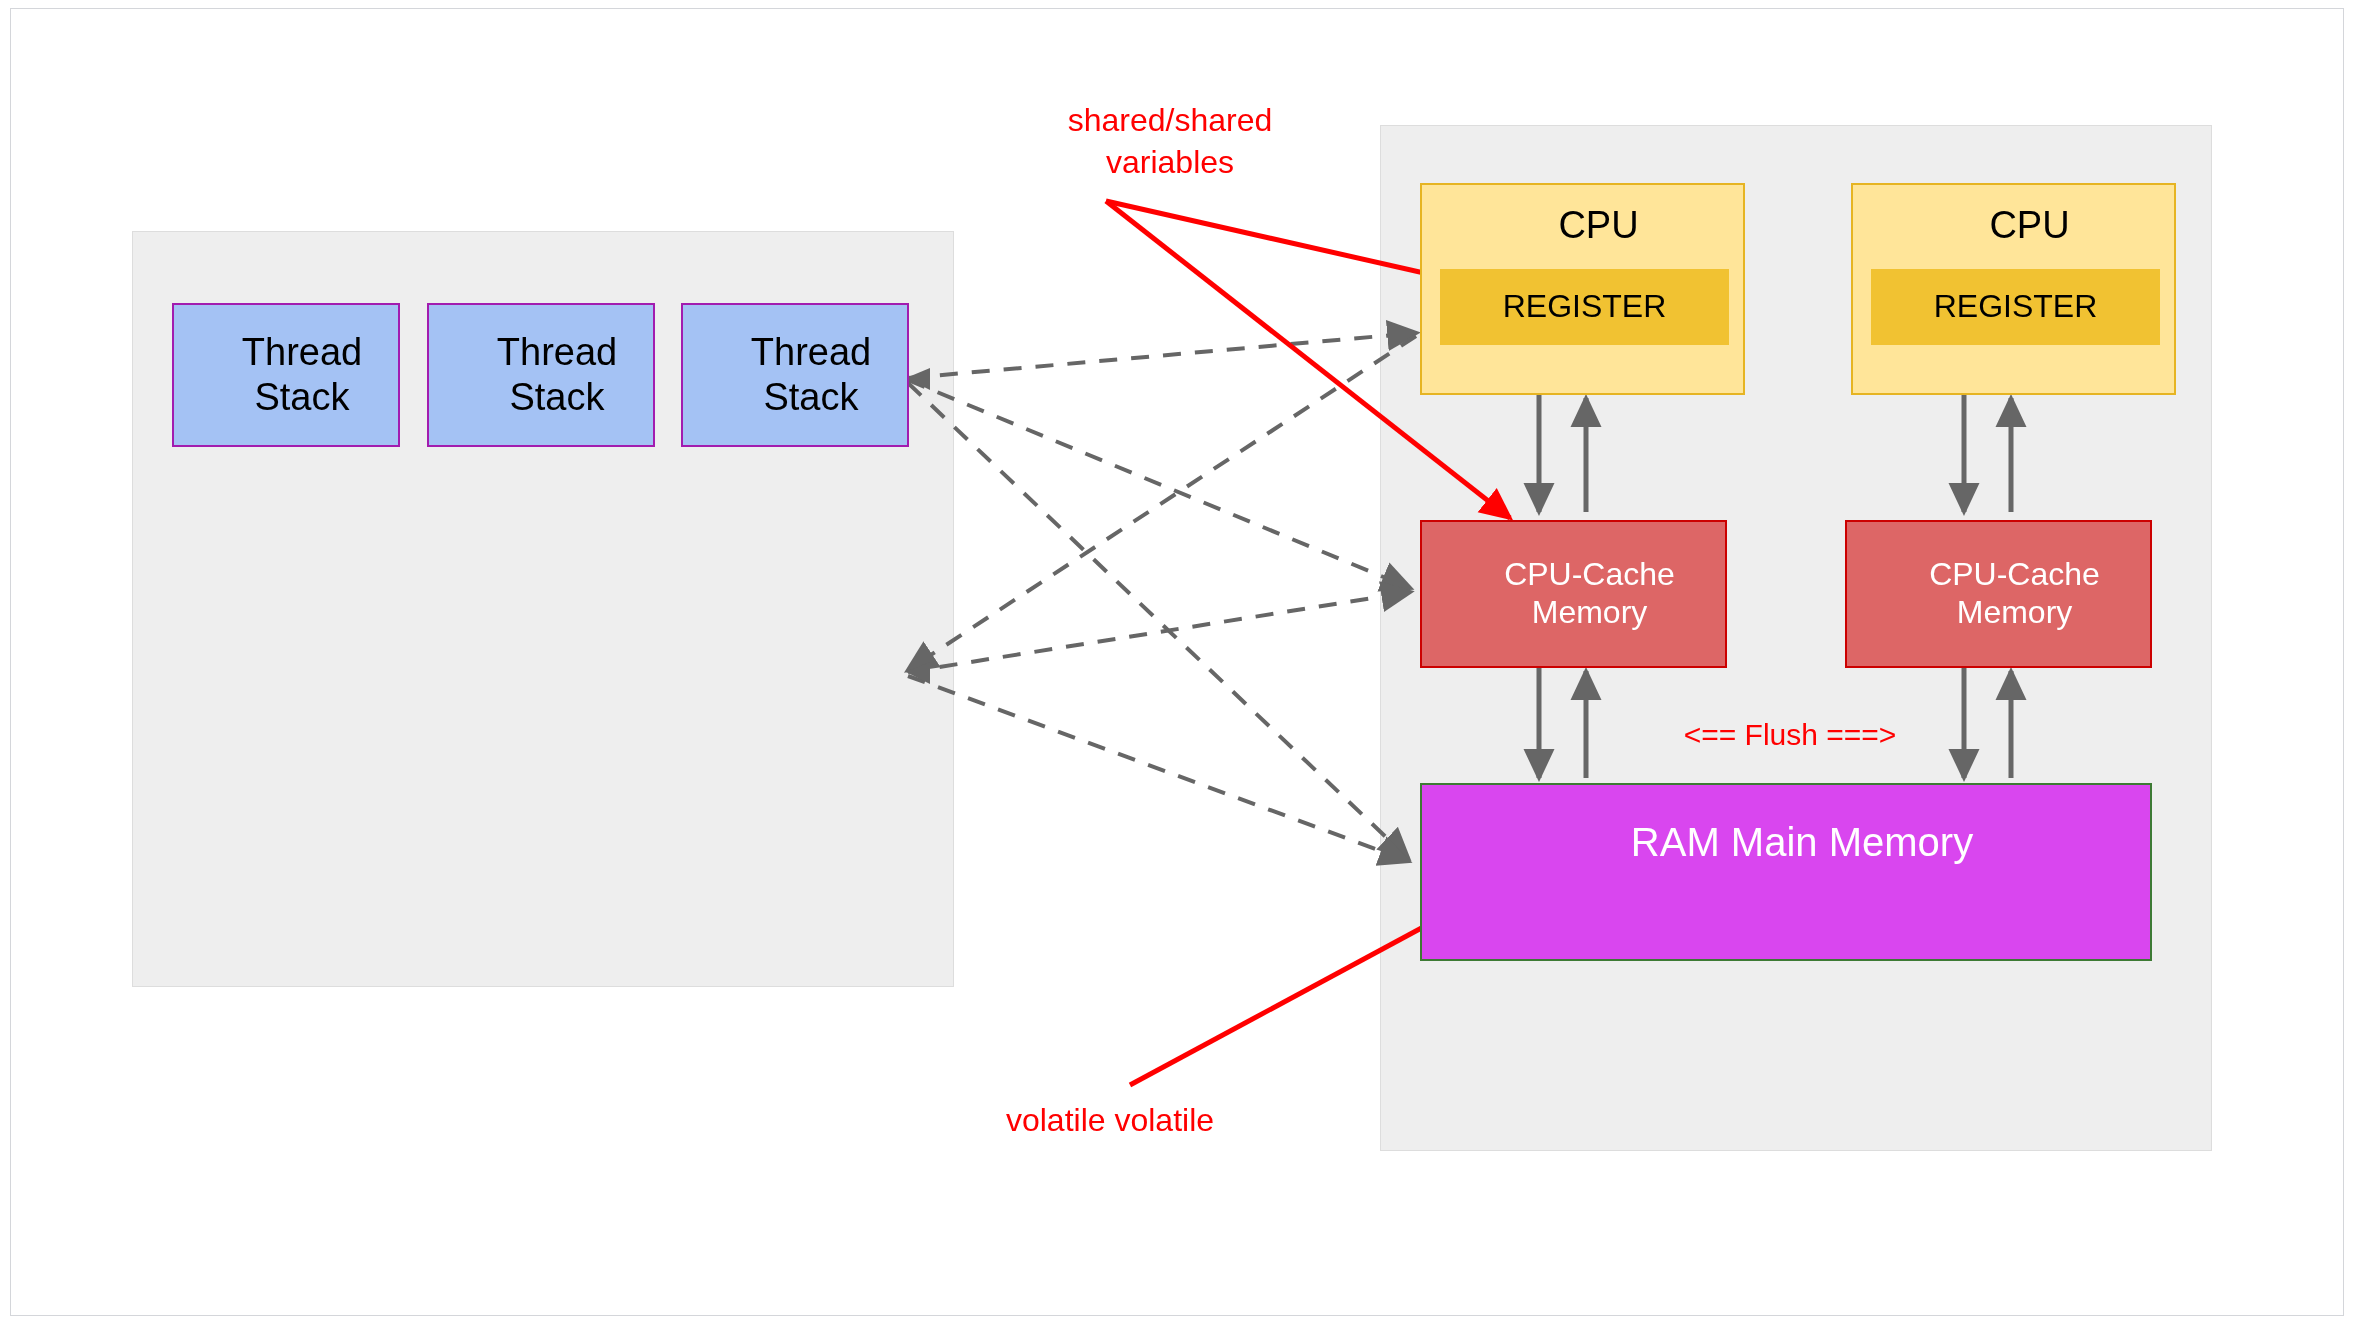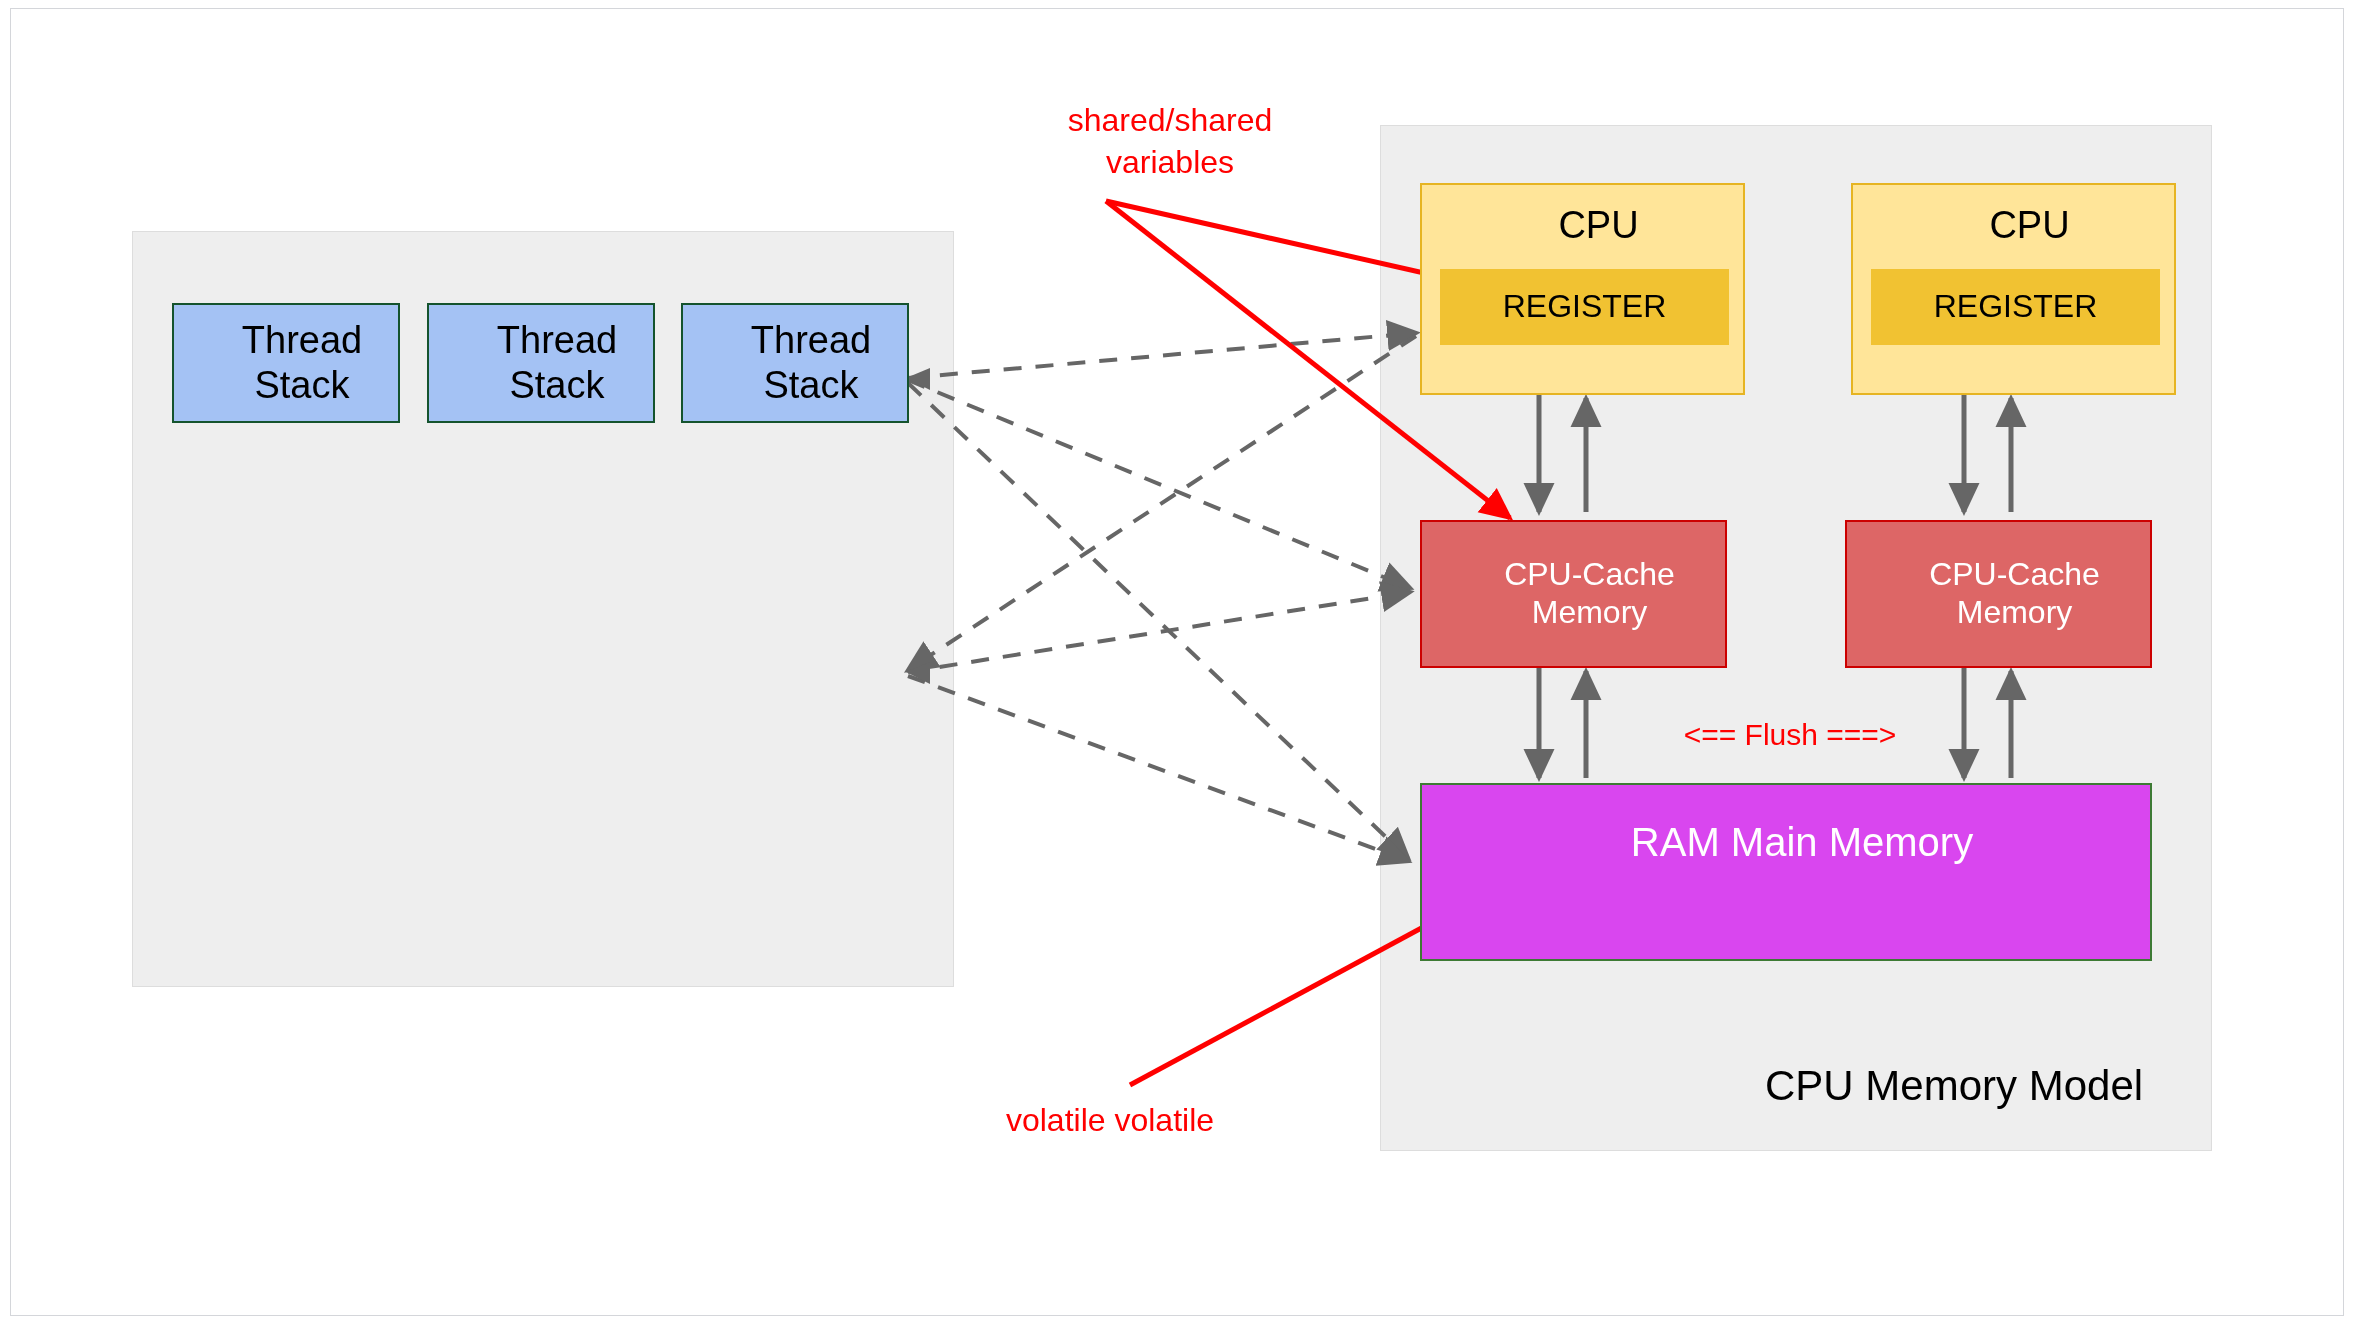--- a/index.html
+++ b/index.html
@@ -68,25 +68,25 @@
     display: flex;
     align-items: center;
     justify-content: center;
     text-align: center;
     line-height: 1.18;
     padding-left: 32px;
   }
 
   .thread-stack {
     background: #a4c2f4;
-    border: 2px solid #14532d;
+    border: 2px solid #a21caf;
     color: #000000;
     font-size: 38px;
     width: 228px;
-    height: 120px;
+    height: 144px;
     top: 303px;
   }
   #thread-stack-0 { left: 172px; }
   #thread-stack-1 { left: 427px; }
   #thread-stack-2 { left: 681px; }
 
   #heap-memory {
     left: 172px;
     top: 556px;
     width: 737px;
@@ -251,21 +251,20 @@
       <span class="register">REGISTER</span>
     </div>
 
     <div class="node cache-box" id="cache-box-0" style="white-space: pre-line;">CPU-Cache
 Memory</div>
     <div class="node cache-box" id="cache-box-1" style="white-space: pre-line;">CPU-Cache
 Memory</div>
 
     <div class="node" id="ram-box" style="align-items: flex-start; padding-top: 34px;">RAM Main Memory</div>
 
-    <div class="group-title" id="cpu-title">CPU Memory Model</div>
 
     <div class="annotation" id="ann-local">shared/shared
 variables</div>
     <div class="annotation" id="ann-volatile">volatile volatile</div>
     <div class="annotation" id="ann-flush">&lt;== Flush ===&gt;</div>
 
   </div>
 </div>
 
 </body></html>

